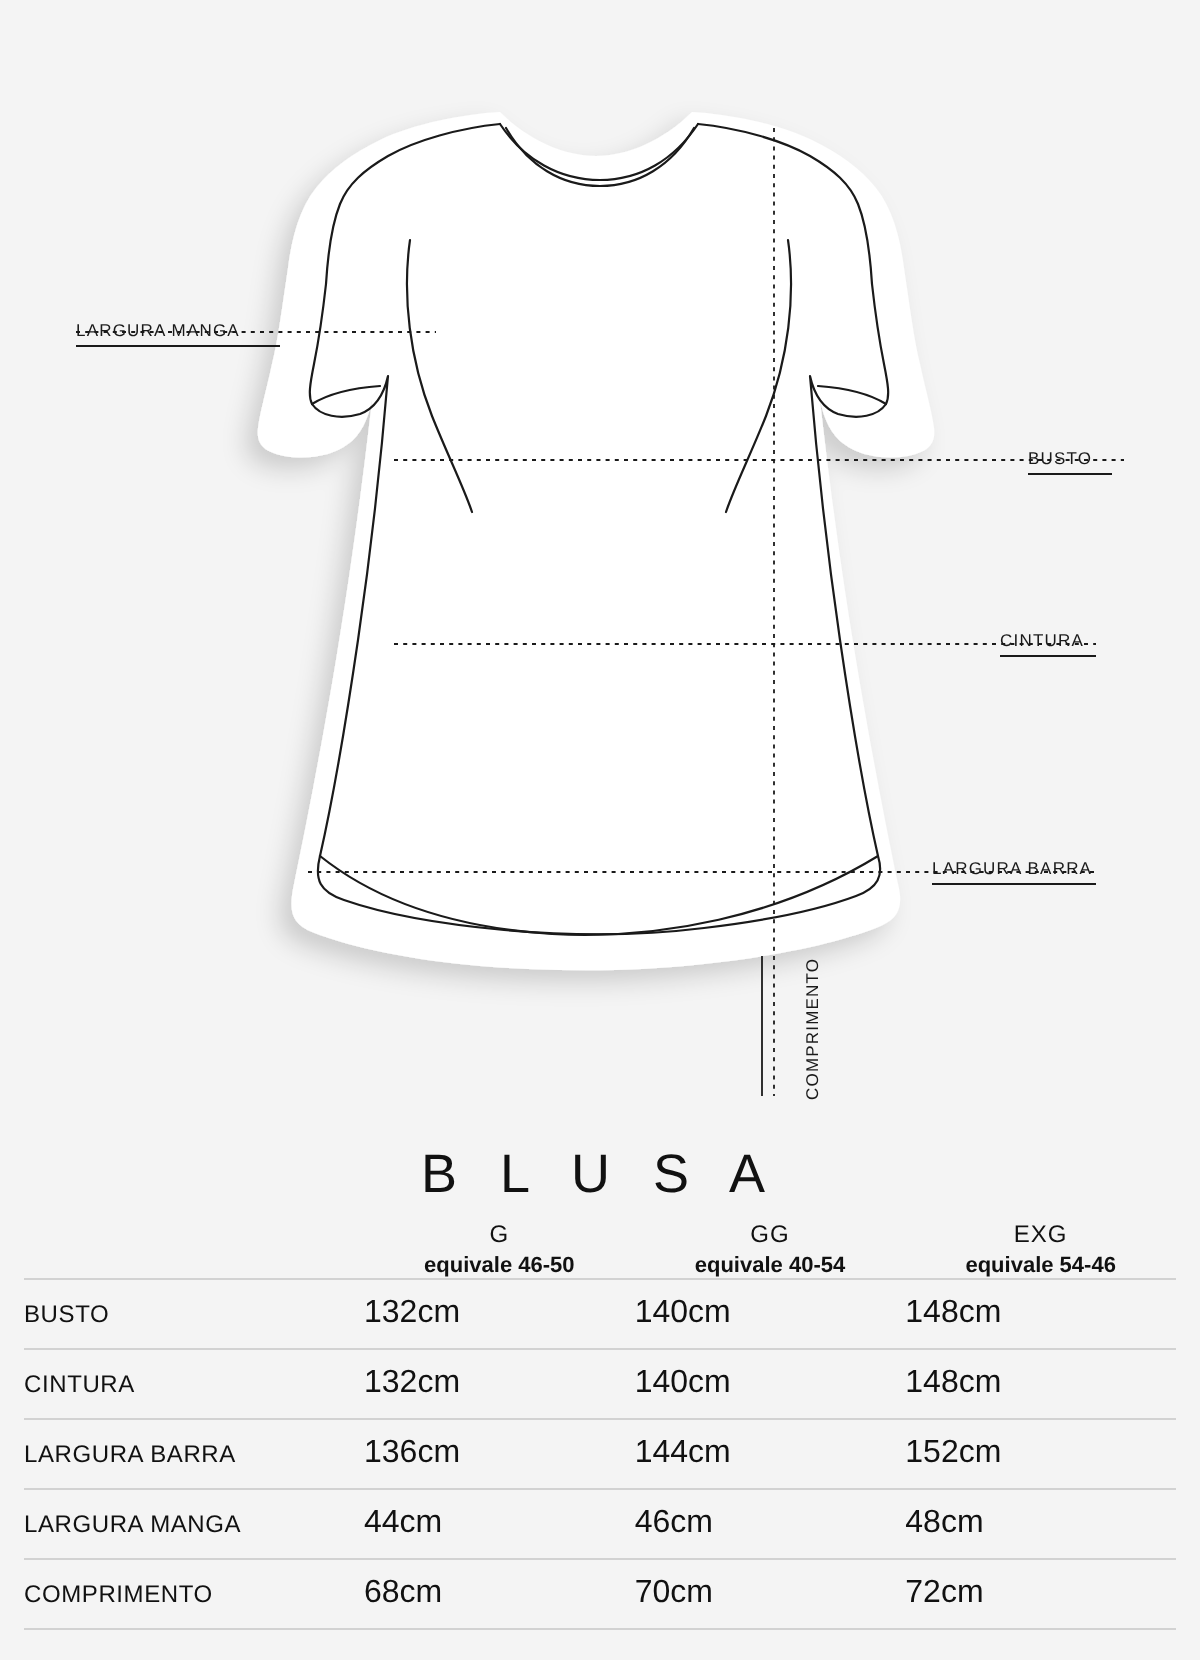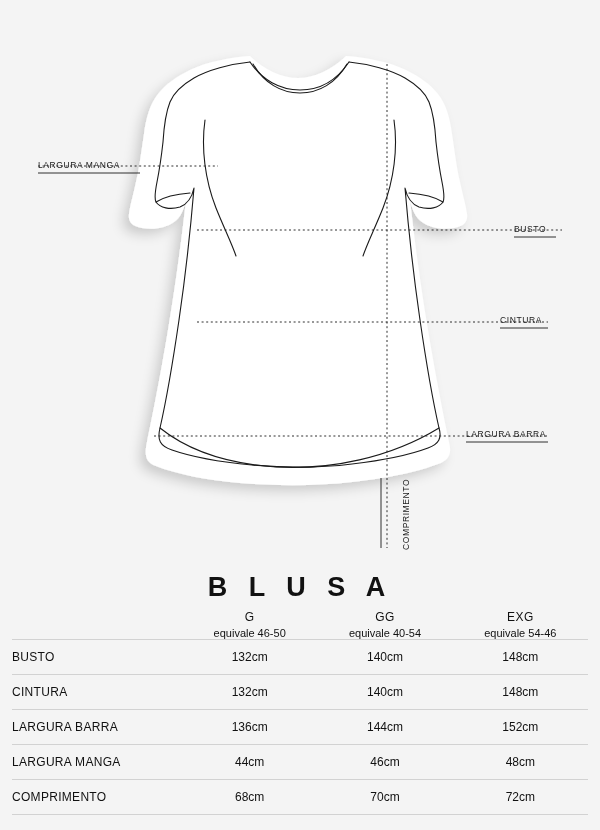--- a/index.html
+++ b/index.html
@@ -53,21 +53,20 @@
   .title {
     position: absolute;
     left: 0;
     top: 572px;
     width: 600px;
     text-align: center;
     font-size: 27px;
     letter-spacing: 7px;
     color: #111;
     font-family: "Liberation Sans", sans-serif;
-    font-weight: bold;
   }
 
   
   .table-wrap {
     position: absolute;
     left: 12px;
     top: 610px;
     width: 576px;
   }
   table.sizes {
@@ -92,40 +91,41 @@
     display: block;
     font-size: 12px;
     color: #111;
     letter-spacing: 0.5px;
   }
   .size-eq {
     display: block;
     font-size: 11px;
     color: #111;
     margin-top: 3px;
+    font-weight: bold;
   }
   tbody tr {
     border-top: 1px solid #d2d2d2;
   }
   tbody tr:last-child {
     border-bottom: 1px solid #d2d2d2;
   }
   tbody td {
     height: 34px;
     font-size: 12px;
     color: #111;
   }
   td.label {
     text-align: left;
     padding-left: 4px;
     letter-spacing: 0.3px;
   }
   td.val {
-    text-align: center;
-    font-size: 12px;
+    text-align: left;
+    font-size: 16px;
   }
 </style>
 </head>
 <body>
 
 <div class="page">
 
   <div class="diagram">
     <svg width="600" height="560" viewBox="0 0 600 560">
       <defs>

